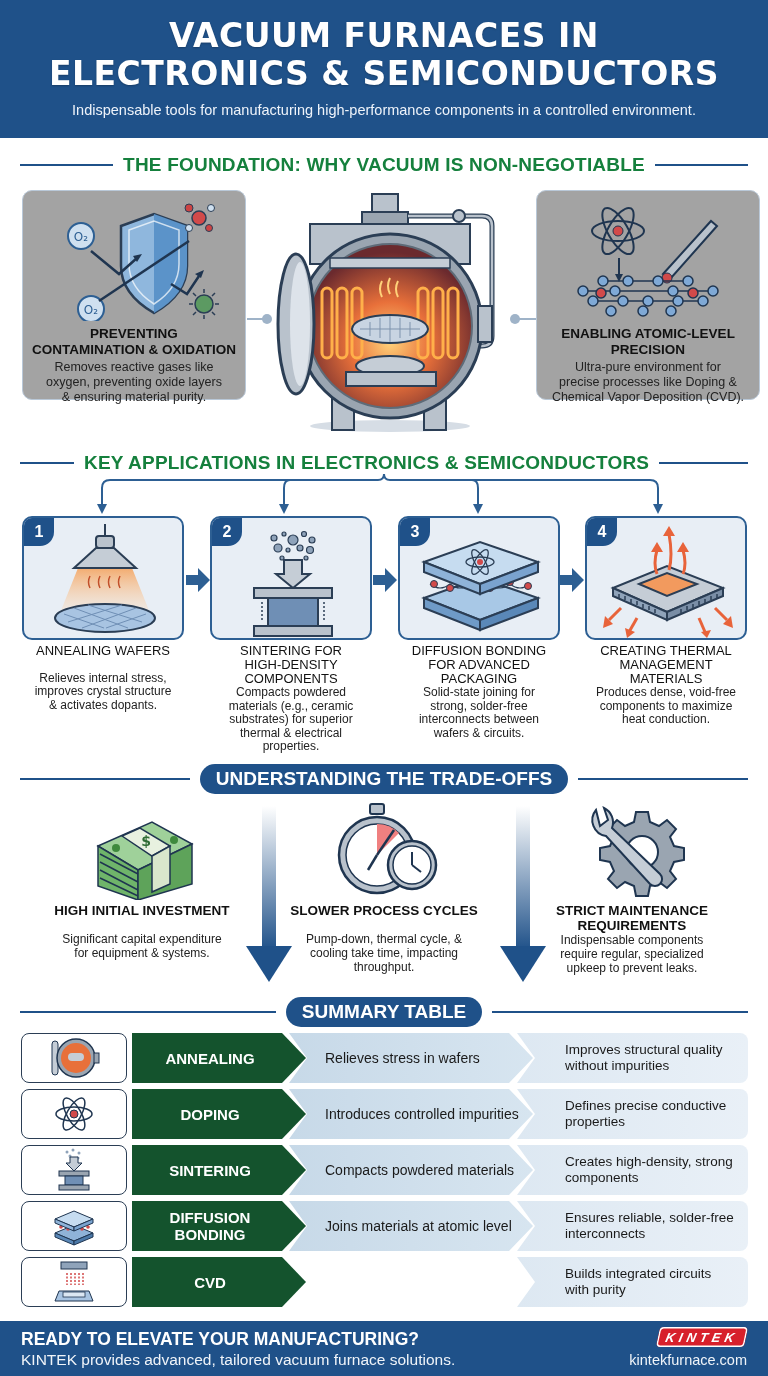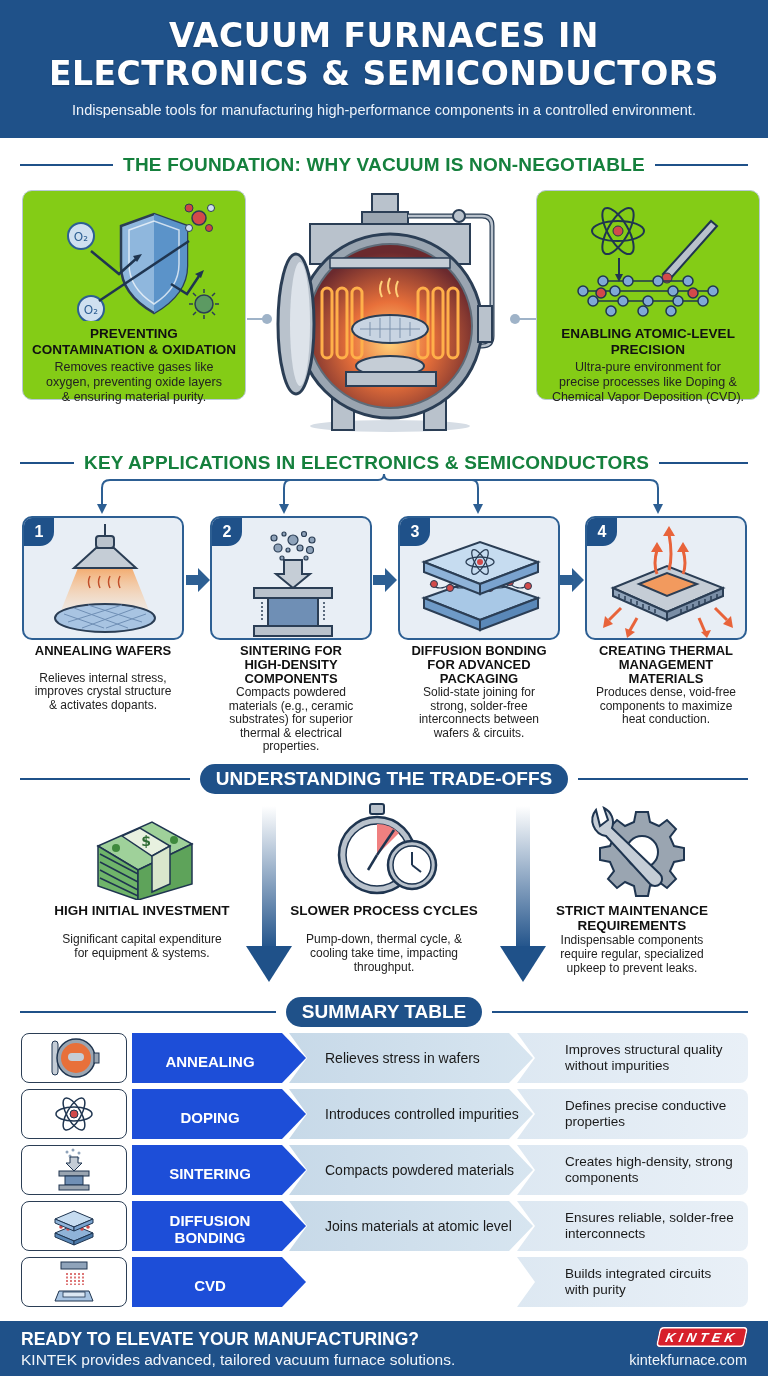--- a/index.html
+++ b/index.html
@@ -11,49 +11,49 @@
   .header h1 { font-family: "DejaVu Sans", sans-serif; font-weight: 700; font-size: 33px; line-height: 38px; letter-spacing: 0.5px; padding-top: 17px; text-shadow: 0 1px 2px rgba(0,0,0,0.25); }
   .header p { font-size: 14.5px; margin-top: 9px; color: #eef3fa; }
 
   
   .sec-title { position: absolute; left: 20px; width: 728px; display: flex; align-items: center; gap: 10px; }
   .sec-title .line { flex: 1; height: 2px; background: #1f5189; }
   .sec-title .txt { font-family: "Liberation Sans", sans-serif; font-weight: 700; font-size: 19px; color: #15803d; white-space: nowrap; letter-spacing: 0.2px; }
   .sec-title .pill { background: #1f5189; color: #fff; font-weight: 700; font-size: 19px; padding: 4px 16px; border-radius: 16px; white-space: nowrap; }
 
   
-  .f-card { position: absolute; top: 190px; width: 224px; height: 210px; background: #84cc16; border: 1.5px solid #b9c8d8; border-radius: 10px; text-align: center; }
+  .f-card { position: absolute; top: 190px; width: 224px; height: 210px; background: #a3a3a3; border: 1.5px solid #b9c8d8; border-radius: 10px; text-align: center; }
   .f-card .ic { height: 135px; display: flex; align-items: center; justify-content: center; }
   .f-card h3 { font-size: 13.5px; font-weight: 700; line-height: 16px; color: #111; }
   .f-card p { font-size: 12.5px; line-height: 15px; color: #222; margin-top: 2px; }
   .connector { position: absolute; top: 318px; height: 2px; background: #9fb3c8; }
   .connector .dot { position: absolute; top: -4px; width: 10px; height: 10px; border-radius: 50%; background: #9fb3c8; }
   .furnace { position: absolute; left: 262px; top: 186px; width: 246px; height: 250px; }
 
   
   .branch { position: absolute; left: 0; top: 470px; width: 768px; height: 50px; }
   .app { position: absolute; top: 516px; width: 162px; }
   .app .box { width: 162px; height: 124px; background: #e8eef5; border: 2px solid #2d5f93; border-radius: 10px; position: relative; overflow: hidden; }
   .app .num { position: absolute; left: 0; top: 0; width: 30px; height: 28px; background: #1f5189; color: #fff; font-weight: 700; font-size: 16px; border-bottom-right-radius: 14px; display: flex; align-items: center; justify-content: center; }
   .app .box svg { position: absolute; left: 0; top: 0; }
-  .app h4 { font-size: 13px; font-weight: 700; line-height: 14px; text-align: center; margin-top: 4px; color: #111; }
+  .app h4 { font-size: 13px; font-weight: 400; line-height: 14px; text-align: center; margin-top: 4px; color: #111; }
   .app p { font-size: 12px; line-height: 13.5px; text-align: center; color: #222; }
   .flow-arrow { position: absolute; top: 568px; }
 
   
   .trade { position: absolute; top: 800px; width: 232px; text-align: center; }
   .trade .ic { height: 100px; display: flex; align-items: center; justify-content: center; }
   .trade h4 { font-size: 13.5px; font-weight: 700; line-height: 15px; color: #111; margin-top: 3px; }
   .trade p { font-size: 12px; line-height: 14px; color: #222; margin-top: 6px; }
   .down-arrow { position: absolute; top: 806px; }
 
   
   .row { position: absolute; left: 21px; width: 727px; height: 50px; }
   .row .thumb { position: absolute; left: 0; top: 0; width: 106px; height: 50px; border: 1.5px solid #2b3e55; border-radius: 8px; background: #fff; display: flex; align-items: center; justify-content: center; }
-  .row .c1 { position: absolute; left: 111px; top: 0; width: 174px; height: 56px; background: #1d4ed8; color: #fff; font-weight: 700; font-size: 15px; text-align: center; display: flex; align-items: center; justify-content: center; line-height: 17px; clip-path: polygon(0 0, 150px 0, 174px 25px, 150px 50px, 0 50px); padding-right: 18px; }
+  .row .c1 { position: absolute; left: 111px; top: 0; width: 174px; height: 50px; background: #14532d; color: #fff; font-weight: 700; font-size: 15px; text-align: center; display: flex; align-items: center; justify-content: center; line-height: 17px; clip-path: polygon(0 0, 150px 0, 174px 25px, 150px 50px, 0 50px); padding-right: 18px; }
   .row .c2 { position: absolute; left: 268px; top: 0; width: 244px; height: 50px; background: linear-gradient(90deg, #c7d9e8, #d7e5f0); clip-path: polygon(0 0, 220px 0, 244px 25px, 220px 50px, 0 50px, 18px 25px); display: flex; align-items: center; padding-left: 36px; font-size: 14px; color: #1a1a1a; }
   .row .c3 { position: absolute; left: 496px; top: 0; width: 231px; height: 50px; background: linear-gradient(90deg, #dde8f2, #e9f0f7); clip-path: polygon(0 0, 231px 0, 231px 50px, 0 50px, 18px 25px); border-radius: 0 8px 8px 0; display: flex; align-items: center; padding-left: 48px; padding-right: 10px; font-size: 13.5px; line-height: 16px; color: #1a1a1a; }
 
   
   .footer { position: absolute; left: 0; top: 1321px; width: 768px; height: 60px; background: #1f5189; color: #fff; }
   .footer .cta { position: absolute; left: 21px; top: 8px; font-weight: 700; font-size: 17.5px; }
   .footer .sub { position: absolute; left: 21px; top: 30px; font-size: 15.5px; color: #f0f4f9; }
   .footer .logo { position: absolute; right: 22px; top: 6px; width: 88px; height: 20px; background: #d7202b; border-radius: 4px; transform: skewX(-12deg); color: #fff; font-weight: 700; font-style: italic; font-size: 13px; letter-spacing: 4px; display: flex; align-items: center; justify-content: center; box-shadow: 0 0 0 1.5px #fff inset; }
   .footer .url { position: absolute; right: 21px; top: 31px; font-size: 14.5px; color: #f0f4f9; }
 </style>

